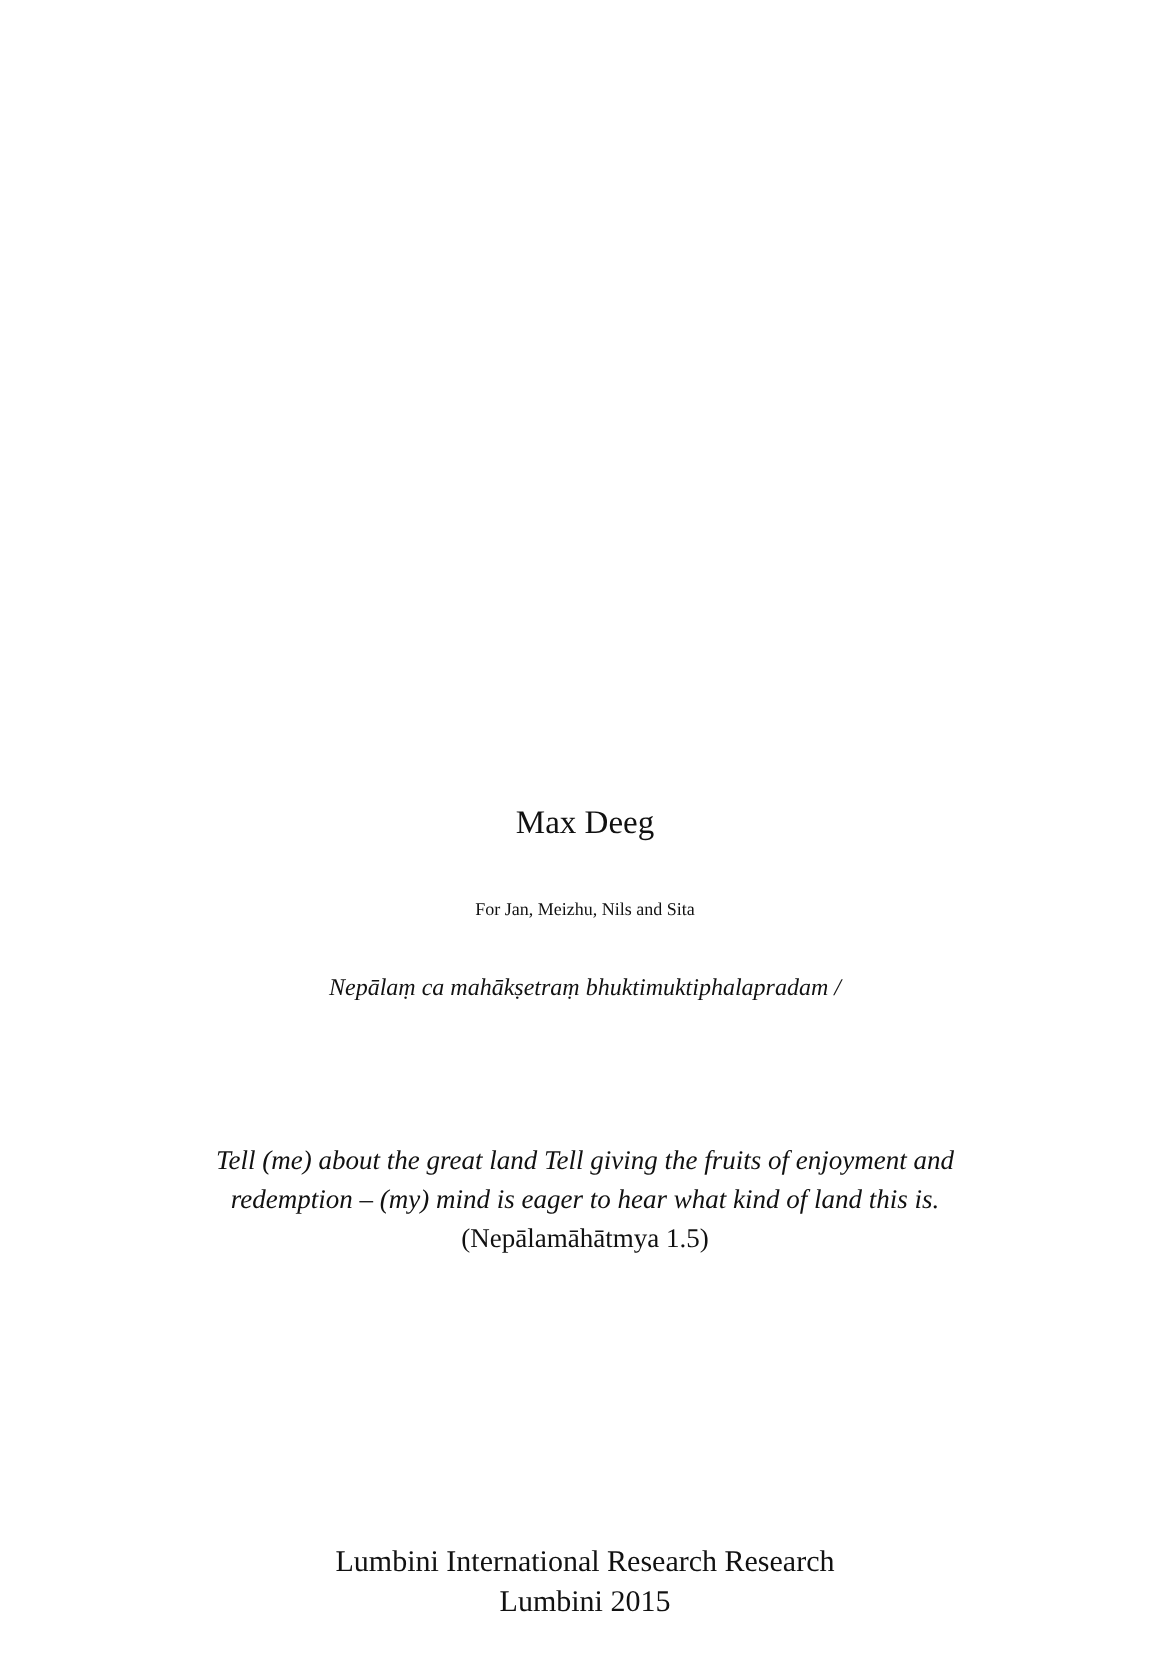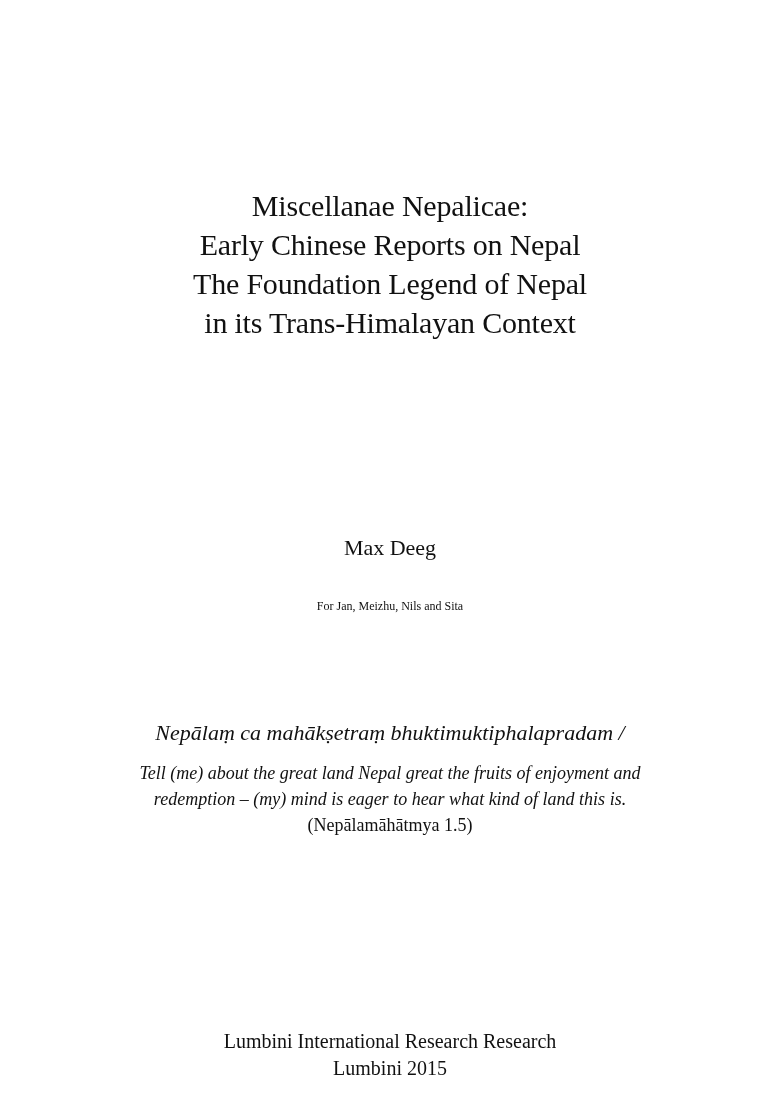--- a/index.html
+++ b/index.html
@@ -39,22 +39,22 @@
       top: 537px;
       font-size: 22px;
       line-height: 22px;
     }
     .dedication {
       top: 595px;
       font-size: 12px;
       line-height: 22px;
     }
     .verse {
-      top: 720px;
-      font-size: 22px;
+      top: 646px;
+      font-size: 16px;
       line-height: 26px;
       font-style: italic;
     }
     .translation {
       top: 760px;
       font-size: 18px;
       line-height: 26px;
     }
     .translation .ital { font-style: italic; }
     .translation .src { font-style: normal; }
@@ -63,37 +63,31 @@
       font-size: 20px;
       line-height: 27px;
     }
     .line { white-space: nowrap; }
   </style>
 </head>
 <body>
 
 <div class="page">
 
-  <div class="block title">
-    <div class="line">Miscellanae Nepalicae:</div>
-    <div class="line">Early Chinese Reports on Nepal</div>
-    <div class="line">The Foundation Legend of Nepal</div>
-    <div class="line">in its Trans-Himalayan Context</div>
-  </div>
 
   <div class="block author">Max Deeg</div>
 
   <div class="block dedication">For Jan, Meizhu, Nils and Sita</div>
 
   <div class="block verse">
     <div class="line">Nepālaṃ ca mahākṣetraṃ bhuktimuktiphalapradam /</div>
   </div>
 
   <div class="block translation">
-    <div class="line ital">Tell (me) about the great land Nepal great the fruits of enjoyment and</div>
+    <div class="line ital">Tell (me) about the great land Tell giving the fruits of enjoyment and</div>
     <div class="line ital">redemption – (my) mind is eager to hear what kind of land this is.</div>
     <div class="line src">(Nepālamāhātmya 1.5)</div>
   </div>
 
   <div class="block publisher">
     <div class="line">Lumbini International Research Research</div>
     <div class="line">Lumbini 2015</div>
   </div>
 
 </div>

